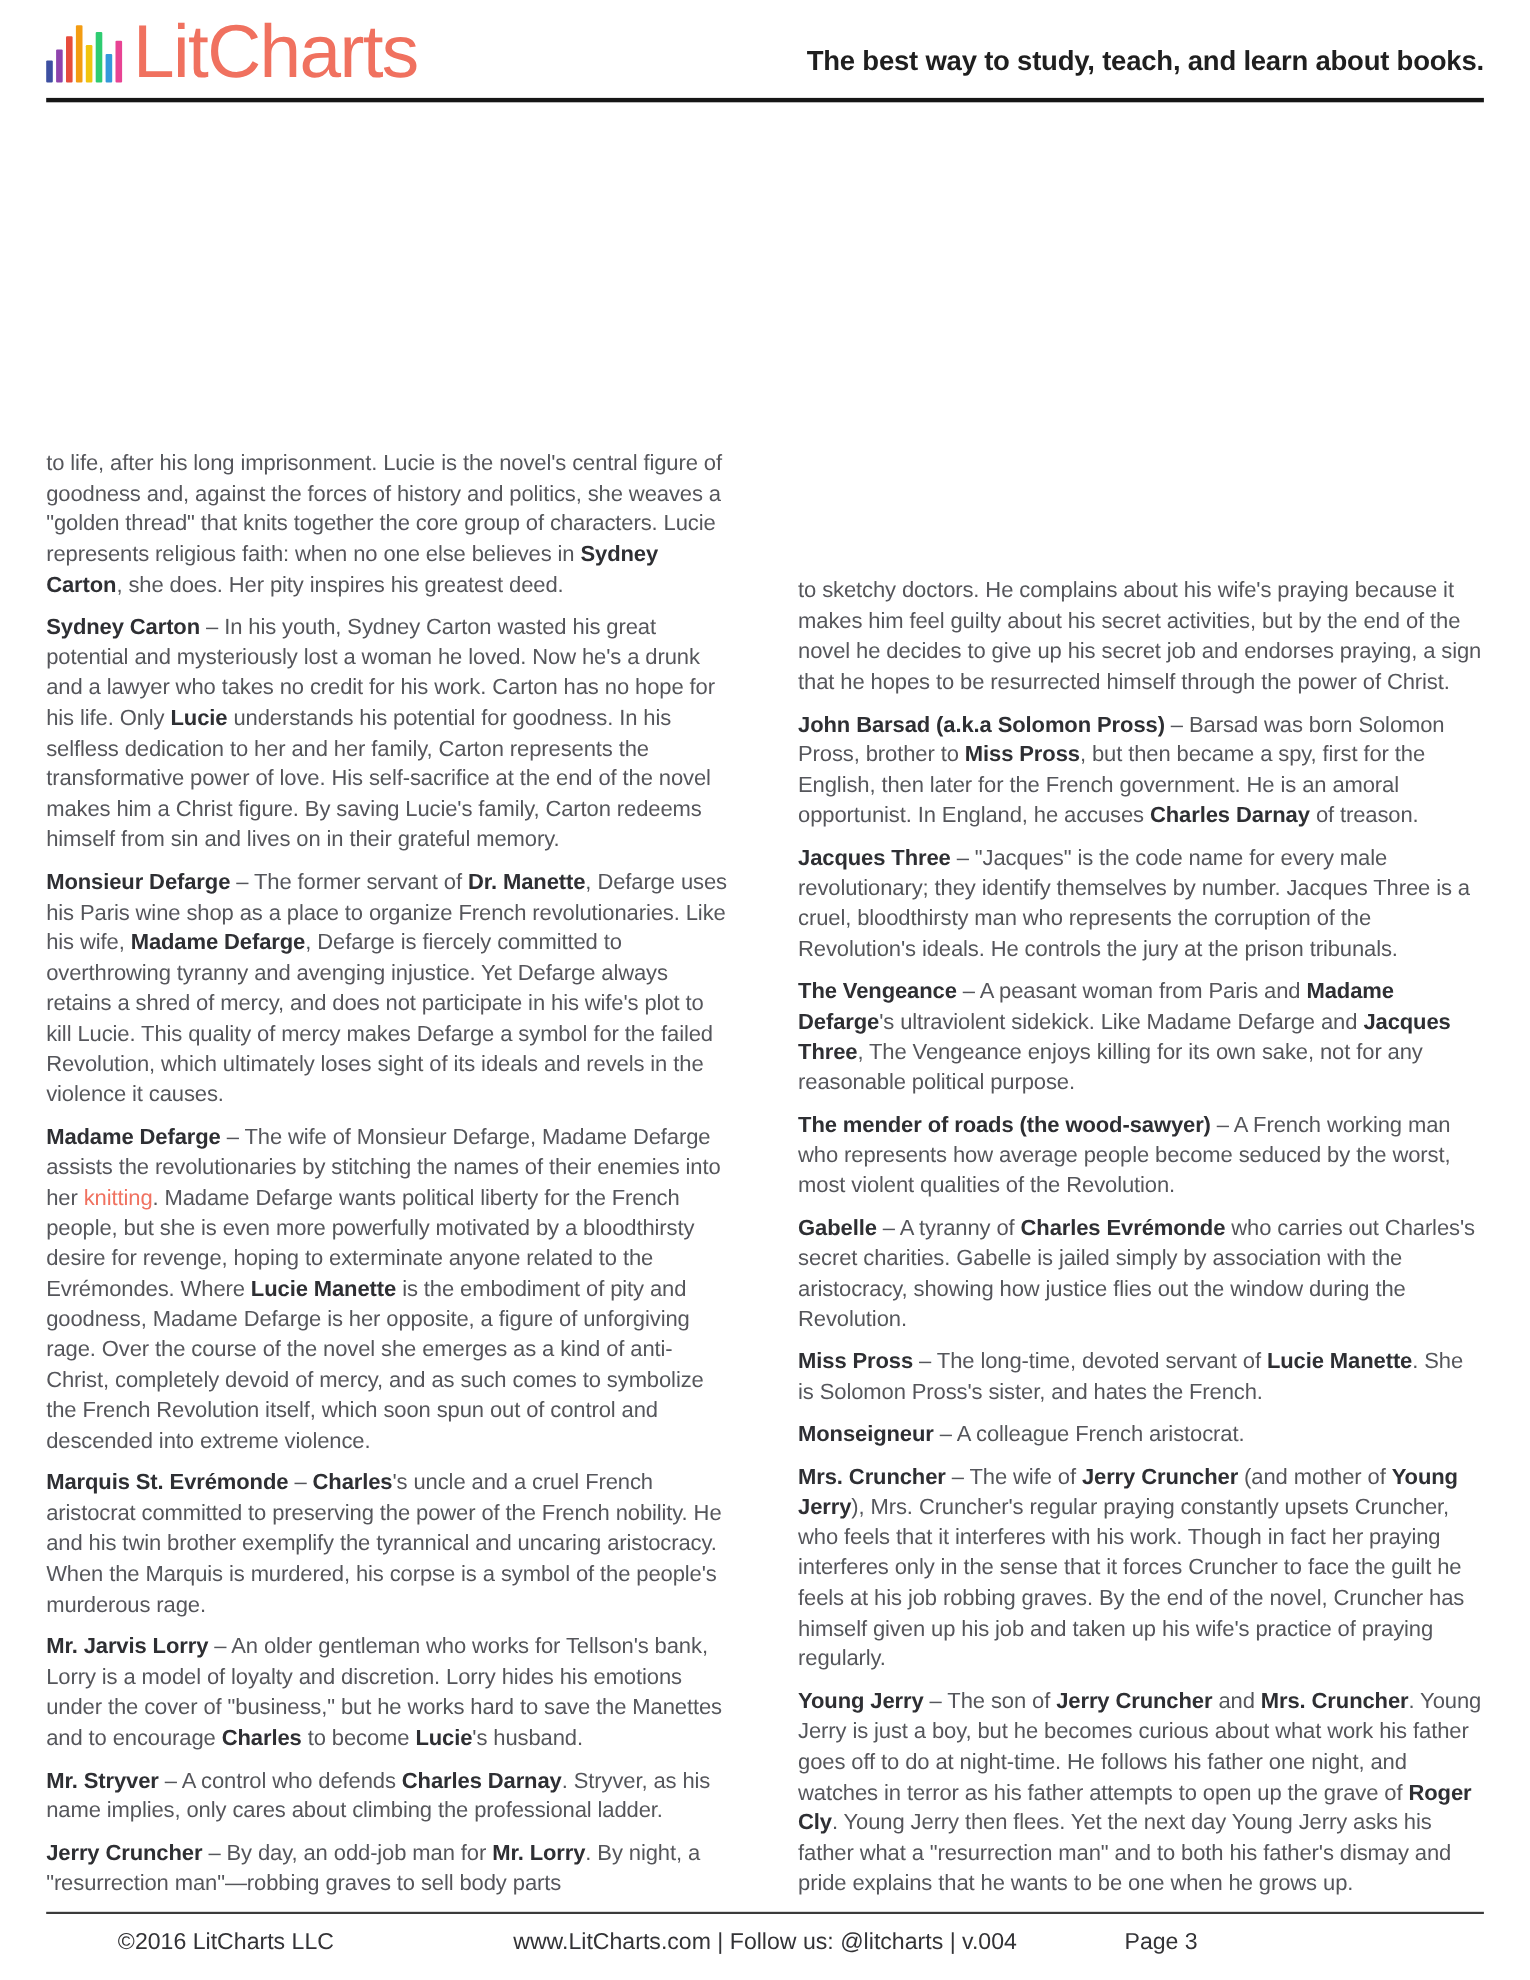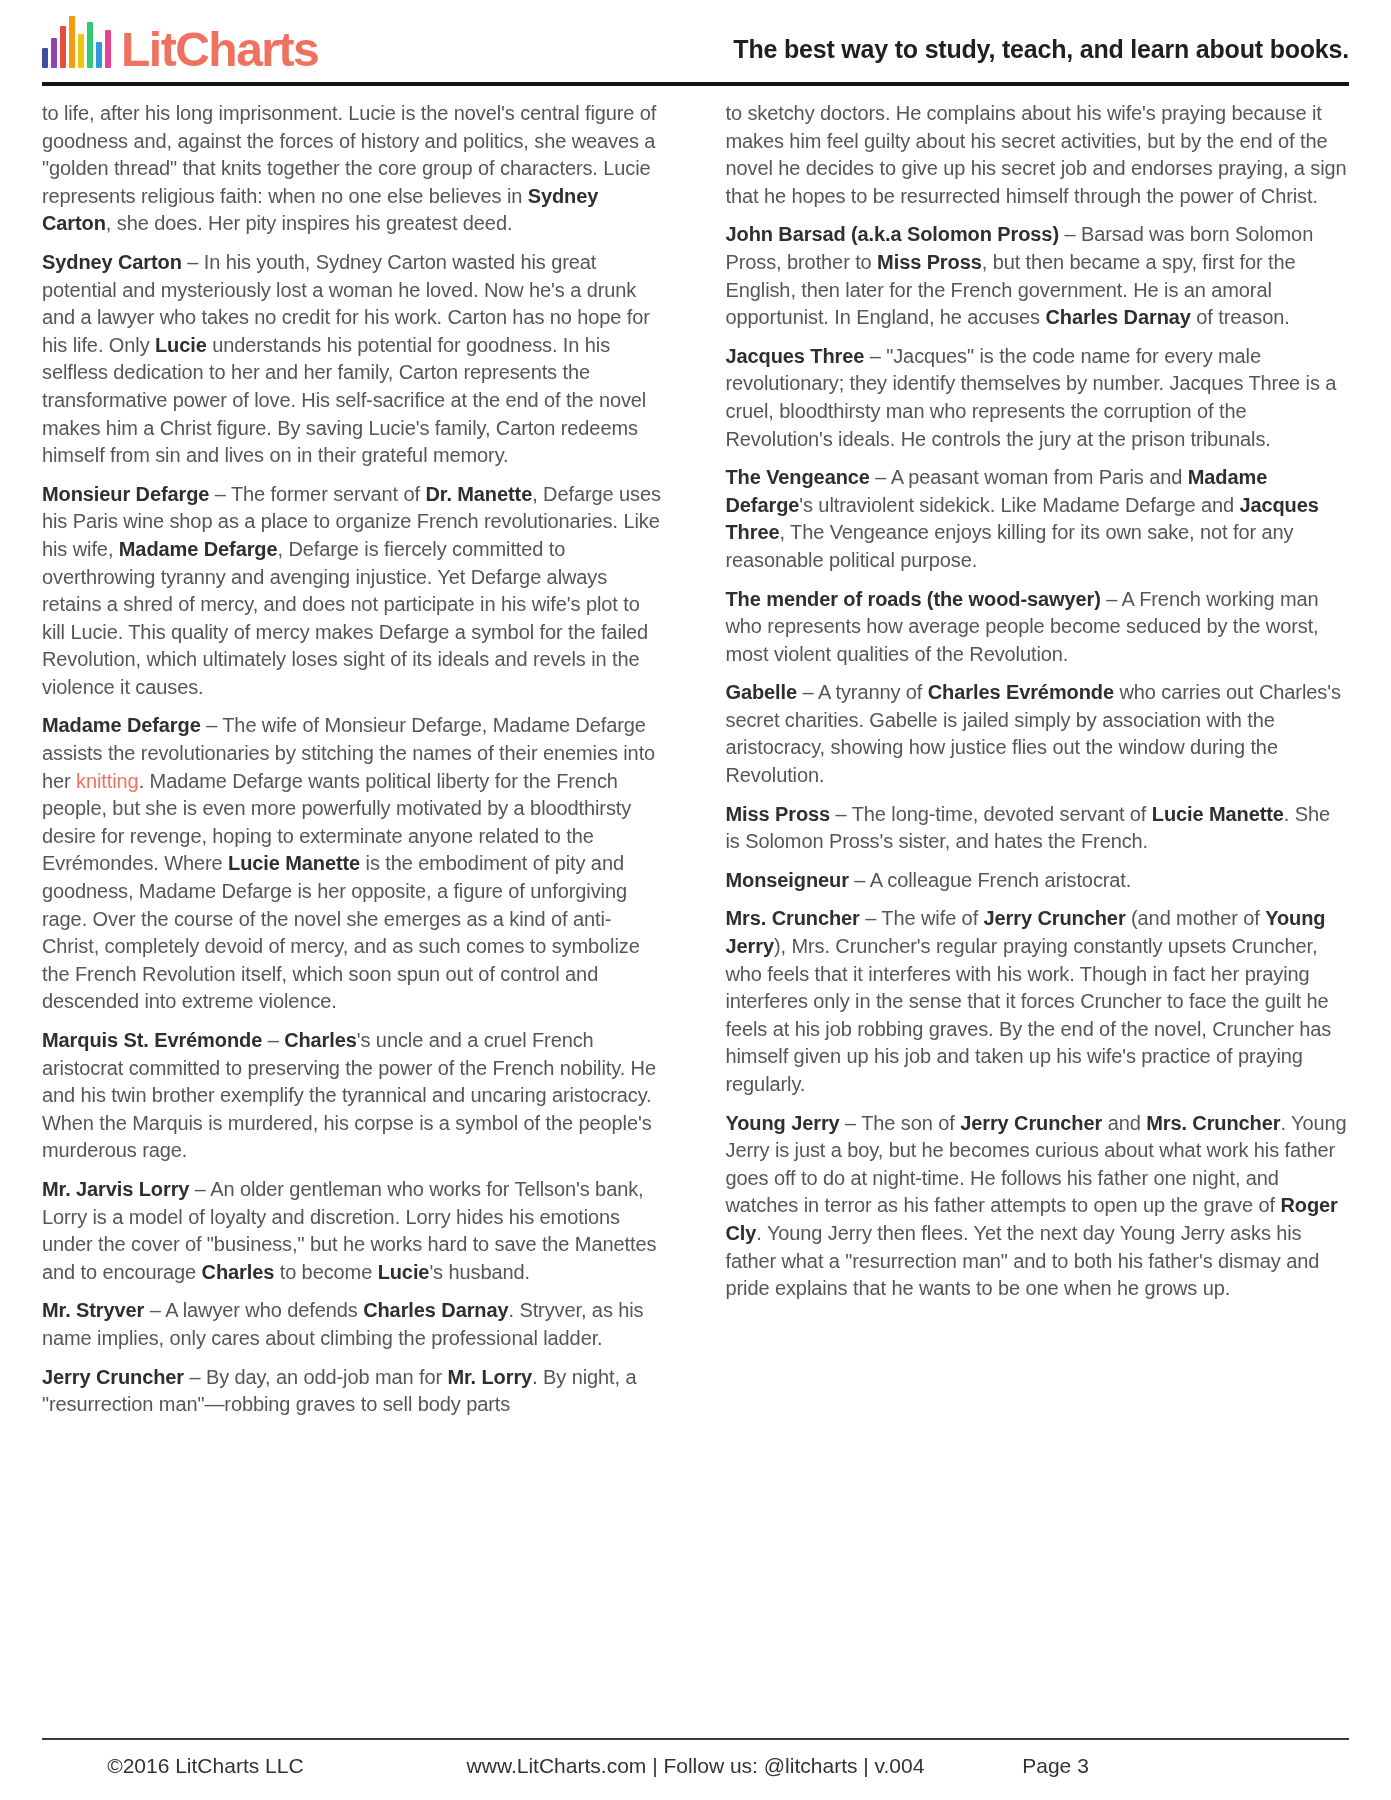--- a/index.html
+++ b/index.html
@@ -15,33 +15,34 @@
   
   .header {
     display:flex; justify-content:space-between; align-items:flex-end;
     padding:16px 0 10px 0;
     border-bottom:4px solid #161616;
   }
   .logo { display:flex; align-items:flex-end; gap:10px; }
   .logo-bars { display:flex; align-items:flex-end; gap:3px; height:56px; padding-bottom:4px; }
   .logo-bars i { display:block; width:6px; border-radius:1px; }
   .logo-text {
-    font-size:48px; font-weight:bold; letter-spacing:-1.5px; line-height:0.92;
+    font-size:68px; font-weight:normal; letter-spacing:-1.5px; line-height:0.92;
     color:#f0715f;
   }
   .tagline {
     font-size:25px; font-weight:bold; color:#1f1f1f;
     padding-bottom:8px; letter-spacing:-0.2px;
   }
   
   .content {
     flex:1;
     display:flex; gap:60px;
     padding-top:14px;
     overflow:hidden;
+    align-items:flex-end;
   }
   .col { flex:1; min-width:0; }
   .entry {
     font-size:20px; line-height:1.38; letter-spacing:-0.1px;
     color:#55565b;
     margin-bottom:11px;
     text-align:left;
   }
   .entry .b { font-weight:bold; color:#2e2f33; }
   .entry .link { color:#f0715f; cursor:pointer; }
@@ -80,21 +81,21 @@
   </div>
 
   <div class="content">
     <div class="col">
         <p class="entry"><span class="">to life, after his long imprisonment. Lucie is the novel's central figure of goodness and, against the forces of history and politics, she weaves a "golden thread" that knits together the core group of characters. Lucie represents religious faith: when no one else believes in </span><span class="b">Sydney Carton</span><span class="">, she does. Her pity inspires his greatest deed.</span></p>
         <p class="entry"><span class="b">Sydney Carton</span><span class=""> – In his youth, Sydney Carton wasted his great potential and mysteriously lost a woman he loved. Now he's a drunk and a lawyer who takes no credit for his work. Carton has no hope for his life. Only </span><span class="b">Lucie</span><span class=""> understands his potential for goodness. In his selfless dedication to her and her family, Carton represents the transformative power of love. His self-sacrifice at the end of the novel makes him a Christ figure. By saving Lucie's family, Carton redeems himself from sin and lives on in their grateful memory.</span></p>
         <p class="entry"><span class="b">Monsieur Defarge</span><span class=""> – The former servant of </span><span class="b">Dr. Manette</span><span class="">, Defarge uses his Paris wine shop as a place to organize French revolutionaries. Like his wife, </span><span class="b">Madame Defarge</span><span class="">, Defarge is fiercely committed to overthrowing tyranny and avenging injustice. Yet Defarge always retains a shred of mercy, and does not participate in his wife's plot to kill Lucie. This quality of mercy makes Defarge a symbol for the failed Revolution, which ultimately loses sight of its ideals and revels in the violence it causes.</span></p>
         <p class="entry"><span class="b">Madame Defarge</span><span class=""> – The wife of Monsieur Defarge, Madame Defarge assists the revolutionaries by stitching the names of their enemies into her </span><span class="link">knitting</span><span class="">. Madame Defarge wants political liberty for the French people, but she is even more powerfully motivated by a bloodthirsty desire for revenge, hoping to exterminate anyone related to the Evrémondes. Where </span><span class="b">Lucie Manette</span><span class=""> is the embodiment of pity and goodness, Madame Defarge is her opposite, a figure of unforgiving rage. Over the course of the novel she emerges as a kind of anti-Christ, completely devoid of mercy, and as such comes to symbolize the French Revolution itself, which soon spun out of control and descended into extreme violence.</span></p>
         <p class="entry"><span class="b">Marquis St. Evrémonde</span><span class=""> – </span><span class="b">Charles</span><span class="">'s uncle and a cruel French aristocrat committed to preserving the power of the French nobility. He and his twin brother exemplify the tyrannical and uncaring aristocracy. When the Marquis is murdered, his corpse is a symbol of the people's murderous rage.</span></p>
         <p class="entry"><span class="b">Mr. Jarvis Lorry</span><span class=""> – An older gentleman who works for Tellson's bank, Lorry is a model of loyalty and discretion. Lorry hides his emotions under the cover of "business," but he works hard to save the Manettes and to encourage </span><span class="b">Charles</span><span class=""> to become </span><span class="b">Lucie</span><span class="">'s husband.</span></p>
-        <p class="entry"><span class="b">Mr. Stryver</span><span class=""> – A lawyer who defends </span><span class="b">Charles Darnay</span><span class="">. Stryver, as his name implies, only cares about climbing the professional ladder.</span></p>
+        <p class="entry"><span class="b">Mr. Stryver</span><span class=""> – A control who defends </span><span class="b">Charles Darnay</span><span class="">. Stryver, as his name implies, only cares about climbing the professional ladder.</span></p>
         <p class="entry"><span class="b">Jerry Cruncher</span><span class=""> – By day, an odd-job man for </span><span class="b">Mr. Lorry</span><span class="">. By night, a "resurrection man"—robbing graves to sell body parts</span></p>
       </div>
     <div class="col">
         <p class="entry"><span class="">to sketchy doctors. He complains about his wife's praying because it makes him feel guilty about his secret activities, but by the end of the novel he decides to give up his secret job and endorses praying, a sign that he hopes to be resurrected himself through the power of Christ.</span></p>
         <p class="entry"><span class="b">John Barsad (a.k.a Solomon Pross)</span><span class=""> – Barsad was born Solomon Pross, brother to </span><span class="b">Miss Pross</span><span class="">, but then became a spy, first for the English, then later for the French government. He is an amoral opportunist. In England, he accuses </span><span class="b">Charles Darnay</span><span class=""> of treason.</span></p>
         <p class="entry"><span class="b">Jacques Three</span><span class=""> – "Jacques" is the code name for every male revolutionary; they identify themselves by number. Jacques Three is a cruel, bloodthirsty man who represents the corruption of the Revolution's ideals. He controls the jury at the prison tribunals.</span></p>
         <p class="entry"><span class="b">The Vengeance</span><span class=""> – A peasant woman from Paris and </span><span class="b">Madame Defarge</span><span class="">'s ultraviolent sidekick. Like Madame Defarge and </span><span class="b">Jacques Three</span><span class="">, The Vengeance enjoys killing for its own sake, not for any reasonable political purpose.</span></p>
         <p class="entry"><span class="b">The mender of roads (the wood-sawyer)</span><span class=""> – A French working man who represents how average people become seduced by the worst, most violent qualities of the Revolution.</span></p>
         <p class="entry"><span class="b">Gabelle</span><span class=""> – A tyranny of </span><span class="b">Charles Evrémonde</span><span class=""> who carries out Charles's secret charities. Gabelle is jailed simply by association with the aristocracy, showing how justice flies out the window during the Revolution.</span></p>
         <p class="entry"><span class="b">Miss Pross</span><span class=""> – The long-time, devoted servant of </span><span class="b">Lucie Manette</span><span class="">. She is Solomon Pross's sister, and hates the French.</span></p>

